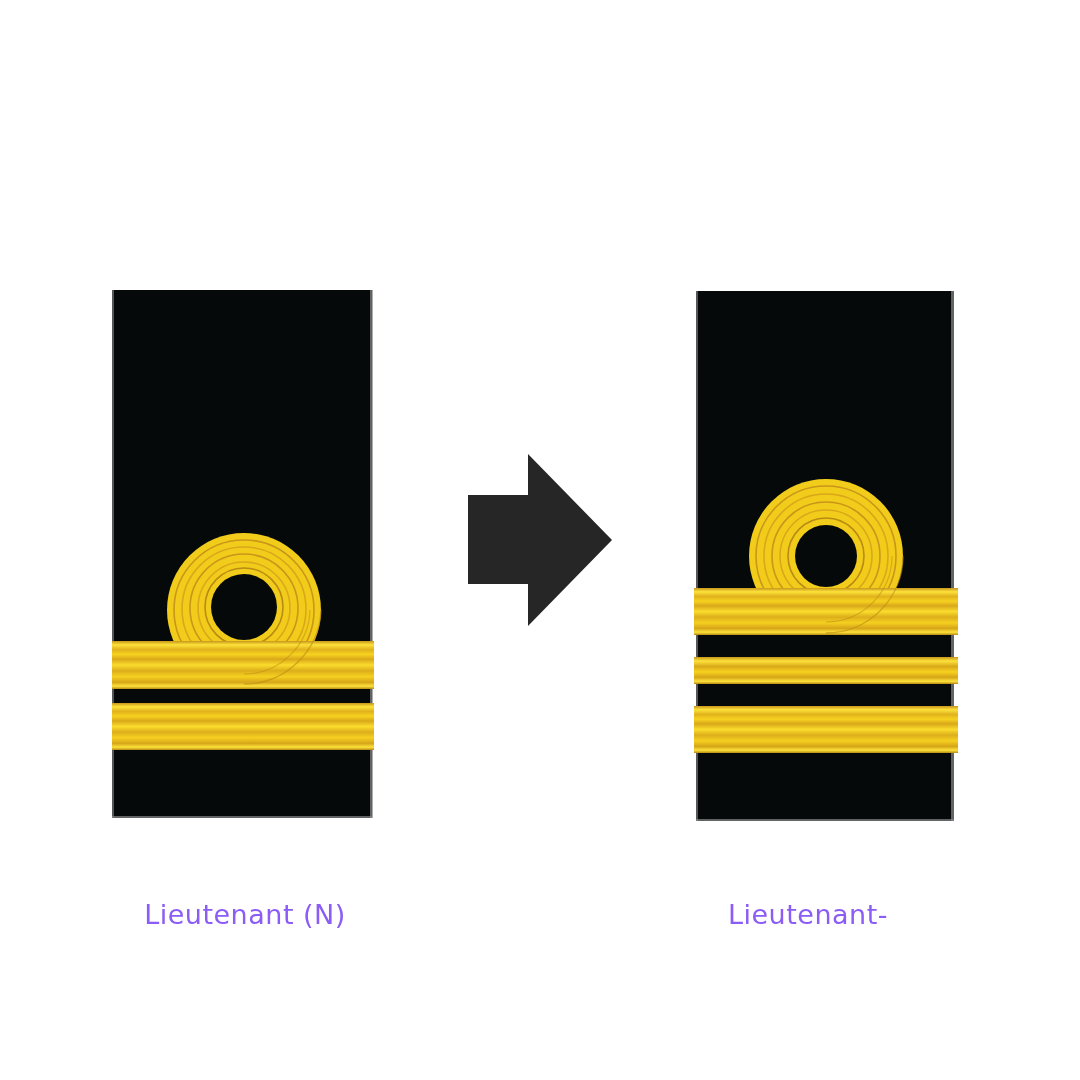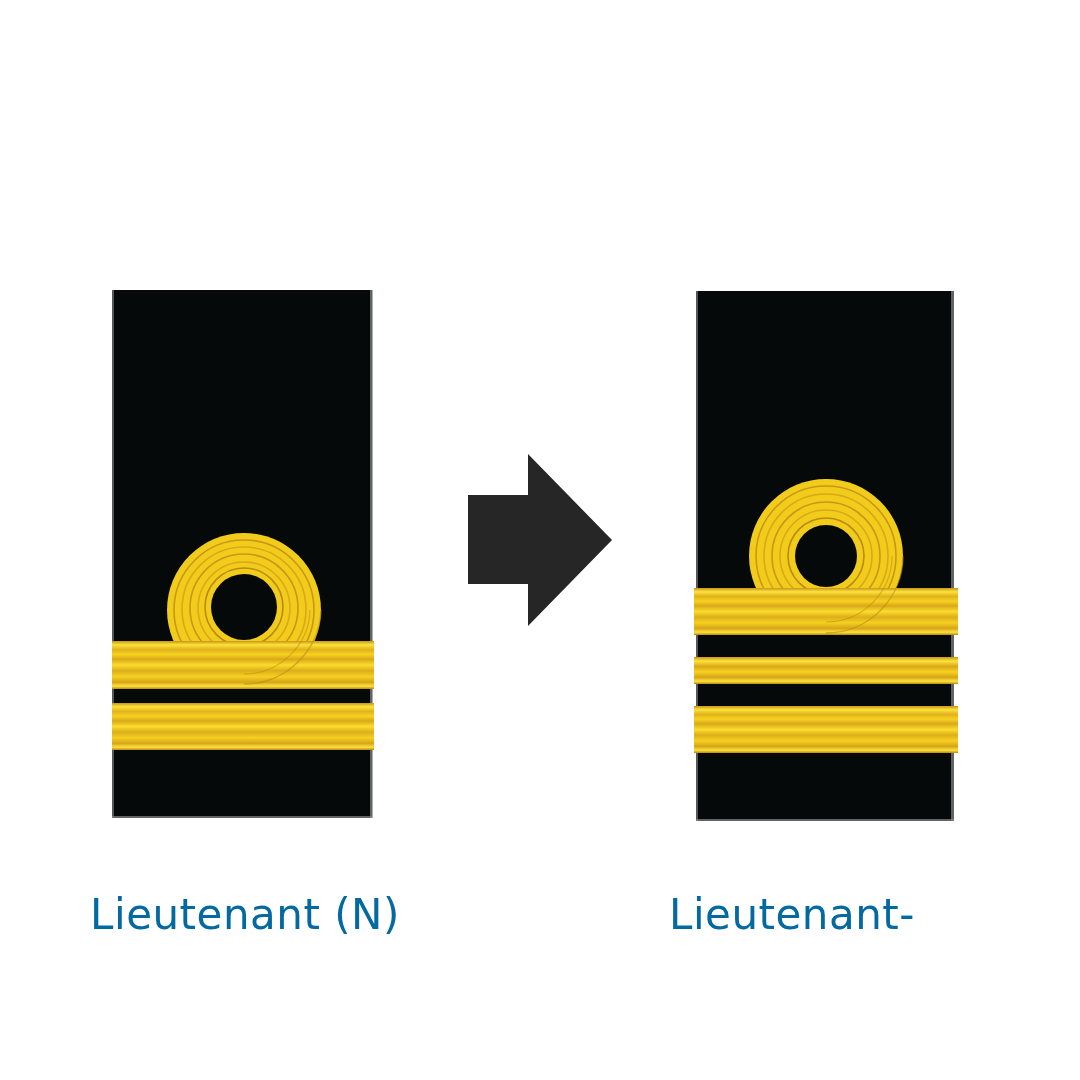--- a/index.html
+++ b/index.html
@@ -1,22 +1,22 @@
 <!DOCTYPE html>
 <html><head>
 <meta charset="utf-8">
 <style>
   html, body { margin: 0; padding: 0; background: #ffffff; }
   body { width: 1080px; height: 1080px; position: relative; overflow: hidden; font-family: "DejaVu Sans", sans-serif; }
   .board { position: absolute; }
   .board svg { display: block; }
   .arrow { position: absolute; left: 0; top: 0; }
-  .label { position: absolute; color: #0369a1; font-family: "DejaVu Sans", sans-serif; font-size: 42px; line-height: 58px; text-align: center; letter-spacing: 0.5px; }
+  .label { position: absolute; color: #8b5cf6; font-family: "DejaVu Sans", sans-serif; font-size: 27px; line-height: 58px; text-align: center; letter-spacing: 0.5px; }
   #label-left { left: 60px; top: 886px; width: 370px; }
-  #label-right { left: 607px; top: 886px; width: 370px; }
+  #label-right { left: 623px; top: 886px; width: 370px; }
 </style>
 </head>
 <body>
 
 <div class="board" style="left:112px; top:288px;">
   <svg width="262" height="532" viewBox="0 0 262 532">
     <defs>
       <linearGradient id="stripeL" x1="0" y1="0" x2="0" y2="1">
         <stop offset="0" stop-color="#c8961a"></stop>
         <stop offset="0.08" stop-color="#fde23a"></stop>

